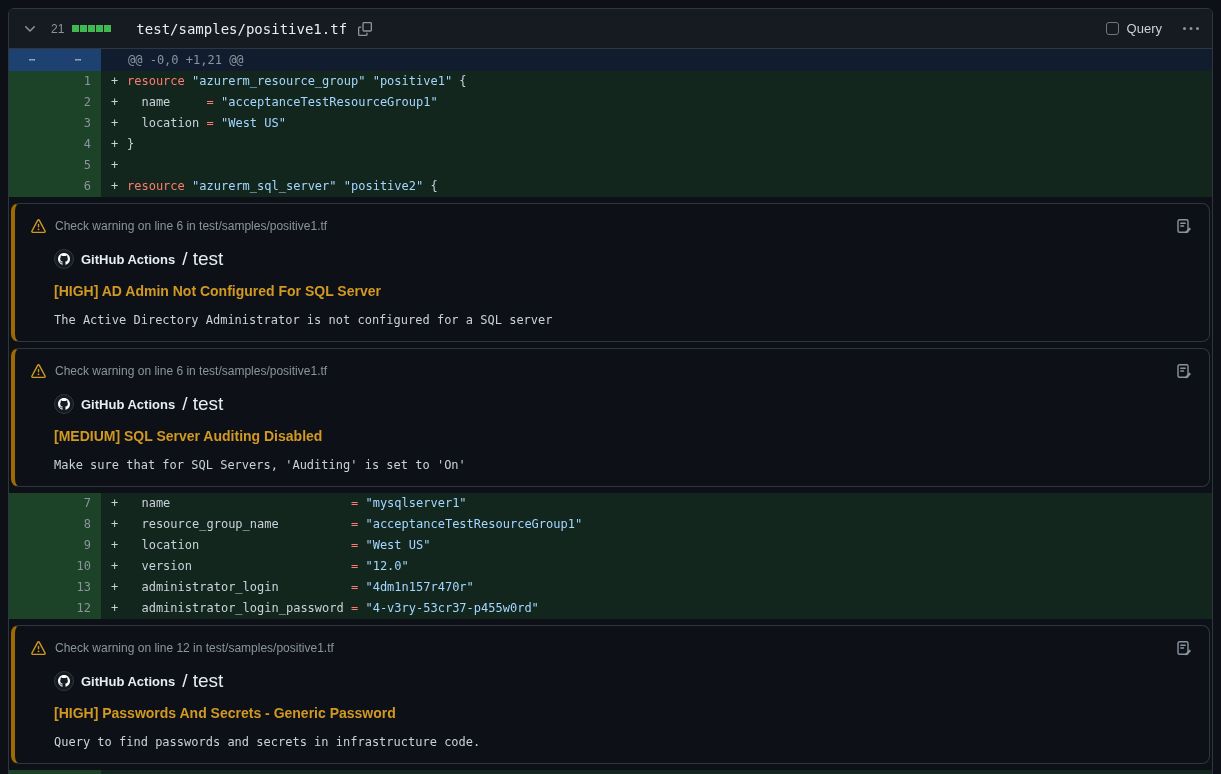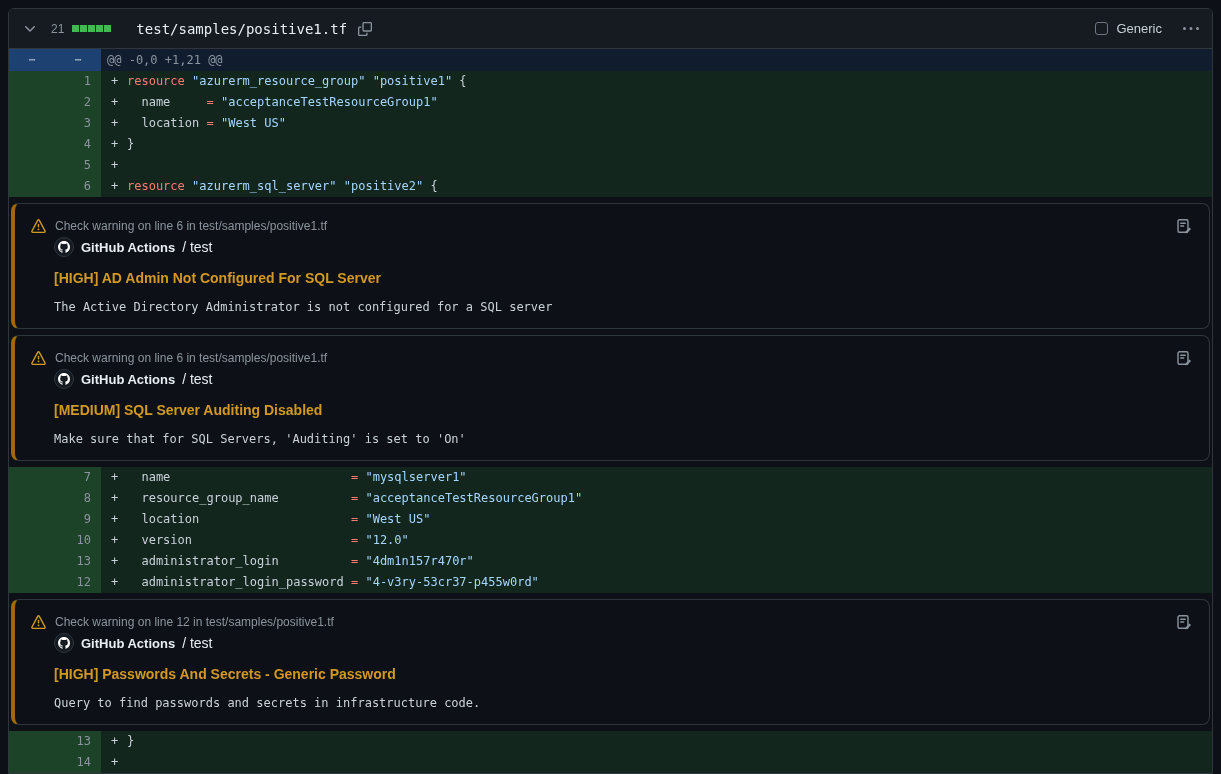--- a/index.html
+++ b/index.html
@@ -56,43 +56,43 @@
   .tok-pl{color:var(--code-fg)}
   .tok-kw{color:var(--kw)}
   .tok-op{color:var(--kw)}
   .tok-str{color:var(--str)}
 
   .drow.hunk{height:22px;line-height:22px}
   .expander{
     flex:0 0 46px;width:46px;text-align:center;cursor:pointer;
     background:var(--hunk-num);color:var(--code-fg);font-size:11px;
   }
-  .hunktext{flex:1;background:var(--hunk-line);color:var(--muted);padding-left:6px}
+  .hunktext{flex:1;background:var(--hunk-line);color:var(--muted);padding-left:27px}
 
   
   .annotation{
     margin:6px 2px;
     border:1px solid var(--border);
     border-left:4px solid var(--warn-border);
     border-radius:8px;
     background:var(--bg);
     padding:11px 14px 14px 16px;
   }
   .ann-head{display:flex;align-items:center;gap:9px}
   .ann-head-text{color:var(--muted);font-size:12px}
   .ann-action{margin-left:auto}
   .ann-body{padding-left:23px}
-  .ann-app{display:flex;align-items:center;gap:7px;}
+  .ann-app{display:flex;align-items:center;gap:7px;margin-top:11px}
   .avatar{
     width:20px;height:20px;border-radius:50%;
     background:#161b22;border:1px solid var(--border);
     display:inline-flex;align-items:center;justify-content:center;flex:0 0 20px;
   }
   .ann-app-name{color:var(--fg);font-weight:700;font-size:13px;cursor:pointer}
-  .ann-app-ctx{color:var(--fg);font-size:14px}
+  .ann-app-ctx{color:var(--fg);font-size:19px}
   .ann-title{margin-top:13px;color:var(--warning);font-weight:700;font-size:14px}
   .ann-desc{margin-top:14px;color:var(--code-fg);font-size:12px}
 </style>
 </head>
 <body>
 
 <div class="file-card">
   <div class="file-header">
     <button class="icon-btn">
         <svg width="16" height="16" viewBox="0 0 16 16">
@@ -110,21 +110,21 @@
     <span class="filename mono">test/samples/positive1.tf</span>
     <button class="icon-btn">
         <svg width="14" height="14" viewBox="0 0 16 16">
           <path fill="currentColor" d="M0 6.75C0 5.784.784 5 1.75 5h1.5a.75.75 0 0 1 0 1.5h-1.5a.25.25 0 0 0-.25.25v7.5c0 .138.112.25.25.25h7.5a.25.25 0 0 0 .25-.25v-1.5a.75.75 0 0 1 1.5 0v1.5A1.75 1.75 0 0 1 9.25 16h-7.5A1.75 1.75 0 0 1 0 14.25Z"></path>
           <path fill="currentColor" d="M5 1.75C5 .784 5.784 0 6.75 0h7.5C15.216 0 16 .784 16 1.75v7.5A1.75 1.75 0 0 1 14.25 11h-7.5A1.75 1.75 0 0 1 5 9.25Zm1.75-.25a.25.25 0 0 0-.25.25v7.5c0 .138.112.25.25.25h7.5a.25.25 0 0 0 .25-.25v-7.5a.25.25 0 0 0-.25-.25Z"></path>
         </svg>
       </button>
     <div class="spacer"></div>
     <label class="viewed">
       <span class="checkbox"></span>
-      <span>Generic</span>
+      <span>Query</span>
     </label>
     <button class="icon-btn">
         <svg width="16" height="16" viewBox="0 0 16 16">
           <path fill="currentColor" d="M8 9a1.5 1.5 0 1 0 0-3 1.5 1.5 0 0 0 0 3ZM1.5 9a1.5 1.5 0 1 0 0-3 1.5 1.5 0 0 0 0 3Zm13 0a1.5 1.5 0 1 0 0-3 1.5 1.5 0 0 0 0 3Z"></path>
         </svg>
       </button>
   </div>
   <div class="diff-body">
       <div class="drow hunk mono">
         <span class="expander">⋯</span>

